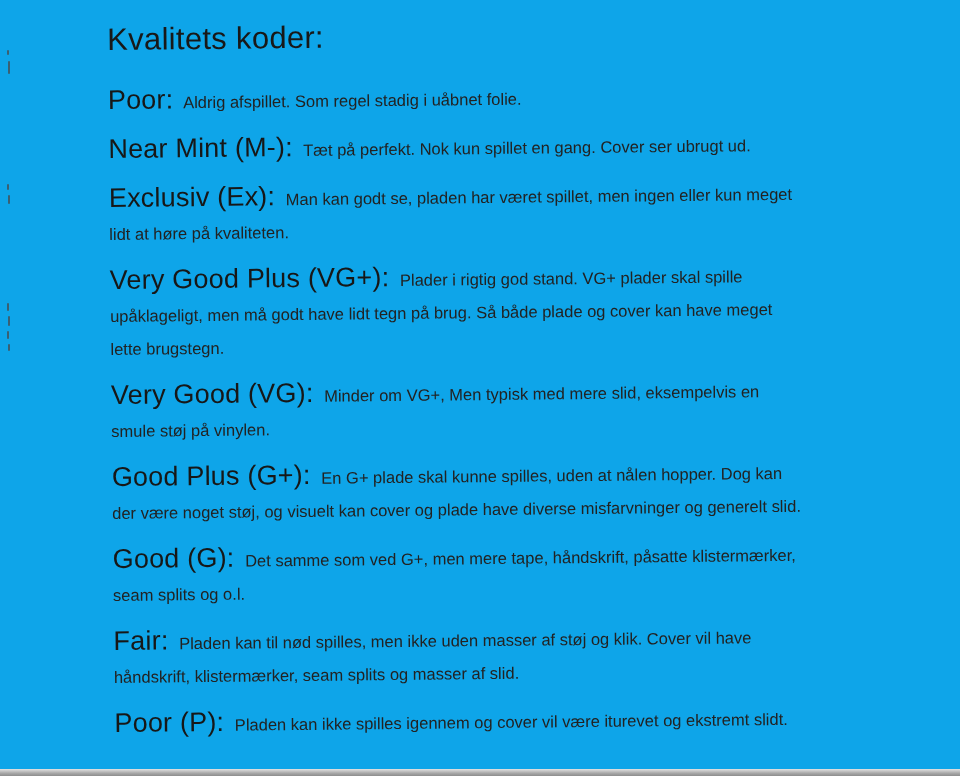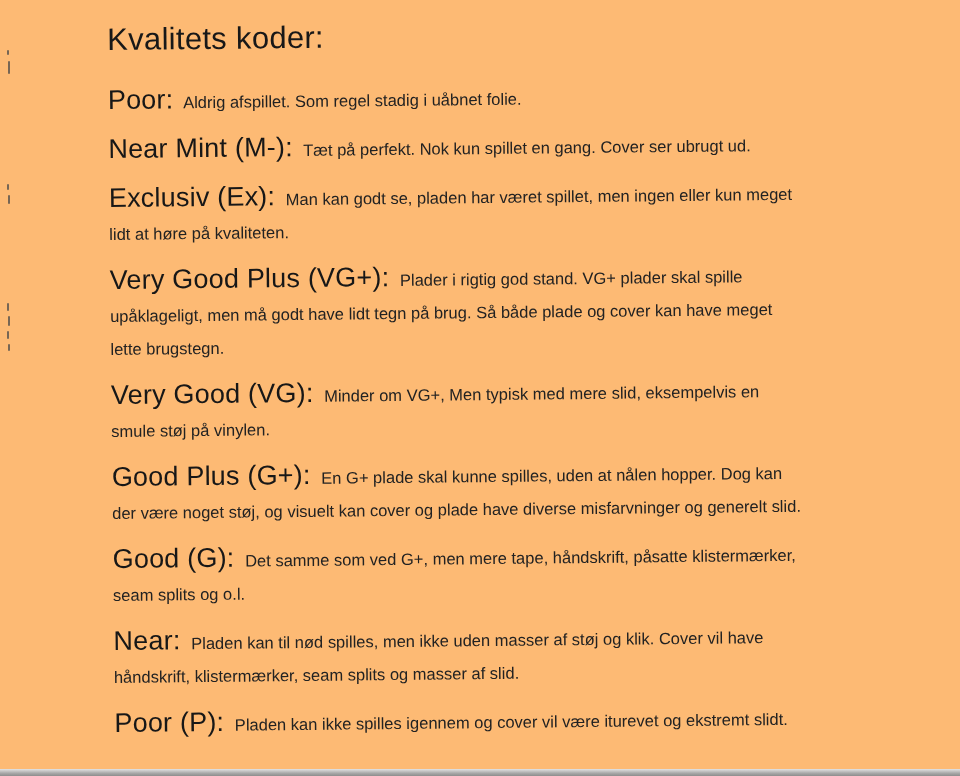--- a/index.html
+++ b/index.html
@@ -5,21 +5,21 @@
   html, body {
     margin: 0;
     padding: 0;
     background: #ffffff;
     font-family: "Liberation Sans", "DejaVu Sans", sans-serif;
   }
   .page {
     position: relative;
     width: 960px;
     height: 776px;
-    background: #fdba74;
+    background: #0ea5e9;
     overflow: hidden;
     color: #1c1c1c;
   }
   .content {
     position: absolute;
     left: 107px;
     top: 20px;
     width: 692px;
     transform: rotate(-0.6deg);
     transform-origin: left top;
@@ -113,21 +113,21 @@
       <span class="term">Good Plus (G+):</span>
       <span class="desc">En G+ plade skal kunne spilles, uden at nålen hopper. Dog kan der være noget støj, og visuelt kan cover og plade have diverse misfarvninger og generelt slid.</span>
     </p>
 
     <p class="entry">
       <span class="term">Good (G):</span>
       <span class="desc">Det samme som ved G+, men mere tape, håndskrift, påsatte klistermærker, seam splits og o.l.</span>
     </p>
 
     <p class="entry">
-      <span class="term">Near:</span>
+      <span class="term">Fair:</span>
       <span class="desc">Pladen kan til nød spilles, men ikke uden masser af støj og klik. Cover vil have håndskrift, klistermærker, seam splits og masser af slid.</span>
     </p>
 
     <p class="entry">
       <span class="term">Poor (P):</span>
       <span class="desc">Pladen kan ikke spilles igennem og cover vil være iturevet og ekstremt slidt.</span>
     </p>
 
   </div>
 

